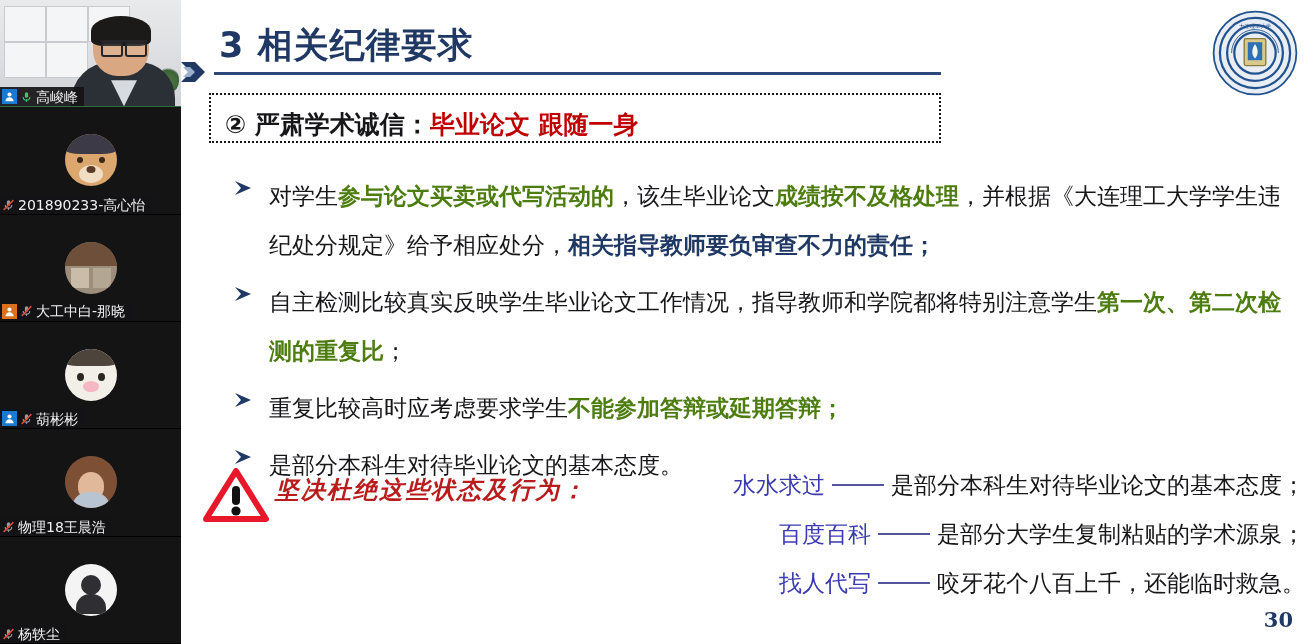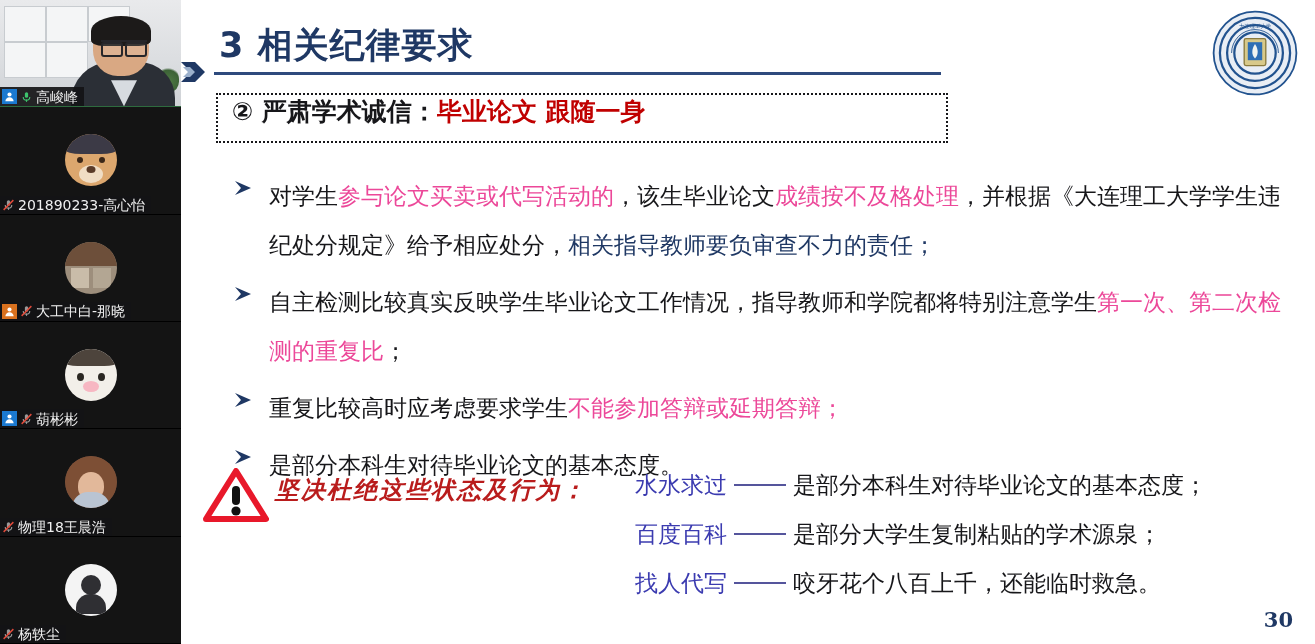--- a/index.html
+++ b/index.html
@@ -285,28 +285,28 @@
   .logo {
     position: absolute;
     right: 15px;
     top: 8px;
     width: 90px;
     height: 90px;
   }
 
   .callout {
     position: absolute;
-    left: 35px;
+    left: 28px;
     top: 93px;
     width: 732px;
     height: 50px;
     border: 2px dotted #17171a;
     box-sizing: border-box;
     display: flex;
-    align-items: flex-start;
+    align-items: flex-end;
     padding-left: 14px;
   }
   .callout-text {
     font-size: 25px;
     font-weight: bold;
     color: #17171a;
     white-space: nowrap;
     font-family: "DejaVu Sans", "Liberation Sans", sans-serif;
   }
   .callout-text .hl { color: #c00000; }
@@ -328,22 +328,22 @@
     top: 6px;
     width: 22px;
     height: 20px;
   }
   .bullet-text {
     font-size: 23px;
     line-height: 49px;
     color: #17171a;
     font-family: "DejaVu Sans", "Liberation Sans", sans-serif;
   }
-  .bullet-text .red { color: #ec4899; font-weight: normal; }
-  .bullet-text .navy { color: #1f3864; font-weight: normal; }
+  .bullet-text .red { color: #4d7c0f; font-weight: bold; }
+  .bullet-text .navy { color: #1f3864; font-weight: bold; }
 
   
   .warn {
     position: absolute;
     left: 22px;
     top: 466px;
     width: 1100px;
   }
   .warn-tri {
     position: absolute;
@@ -368,20 +368,21 @@
     position: absolute;
     left: 432px;
     top: 4px;
     width: 670px;
   }
   .warn-row {
     display: flex;
     align-items: baseline;
     height: 49px;
     white-space: nowrap;
+    justify-content: flex-end;
   }
   .warn-key {
     font-size: 23px;
     color: #3b3bb0;
     font-family: "DejaVu Sans", "Liberation Sans", sans-serif;
   }
   .warn-dash {
     display: inline-block;
     width: 52px;
     height: 0;

